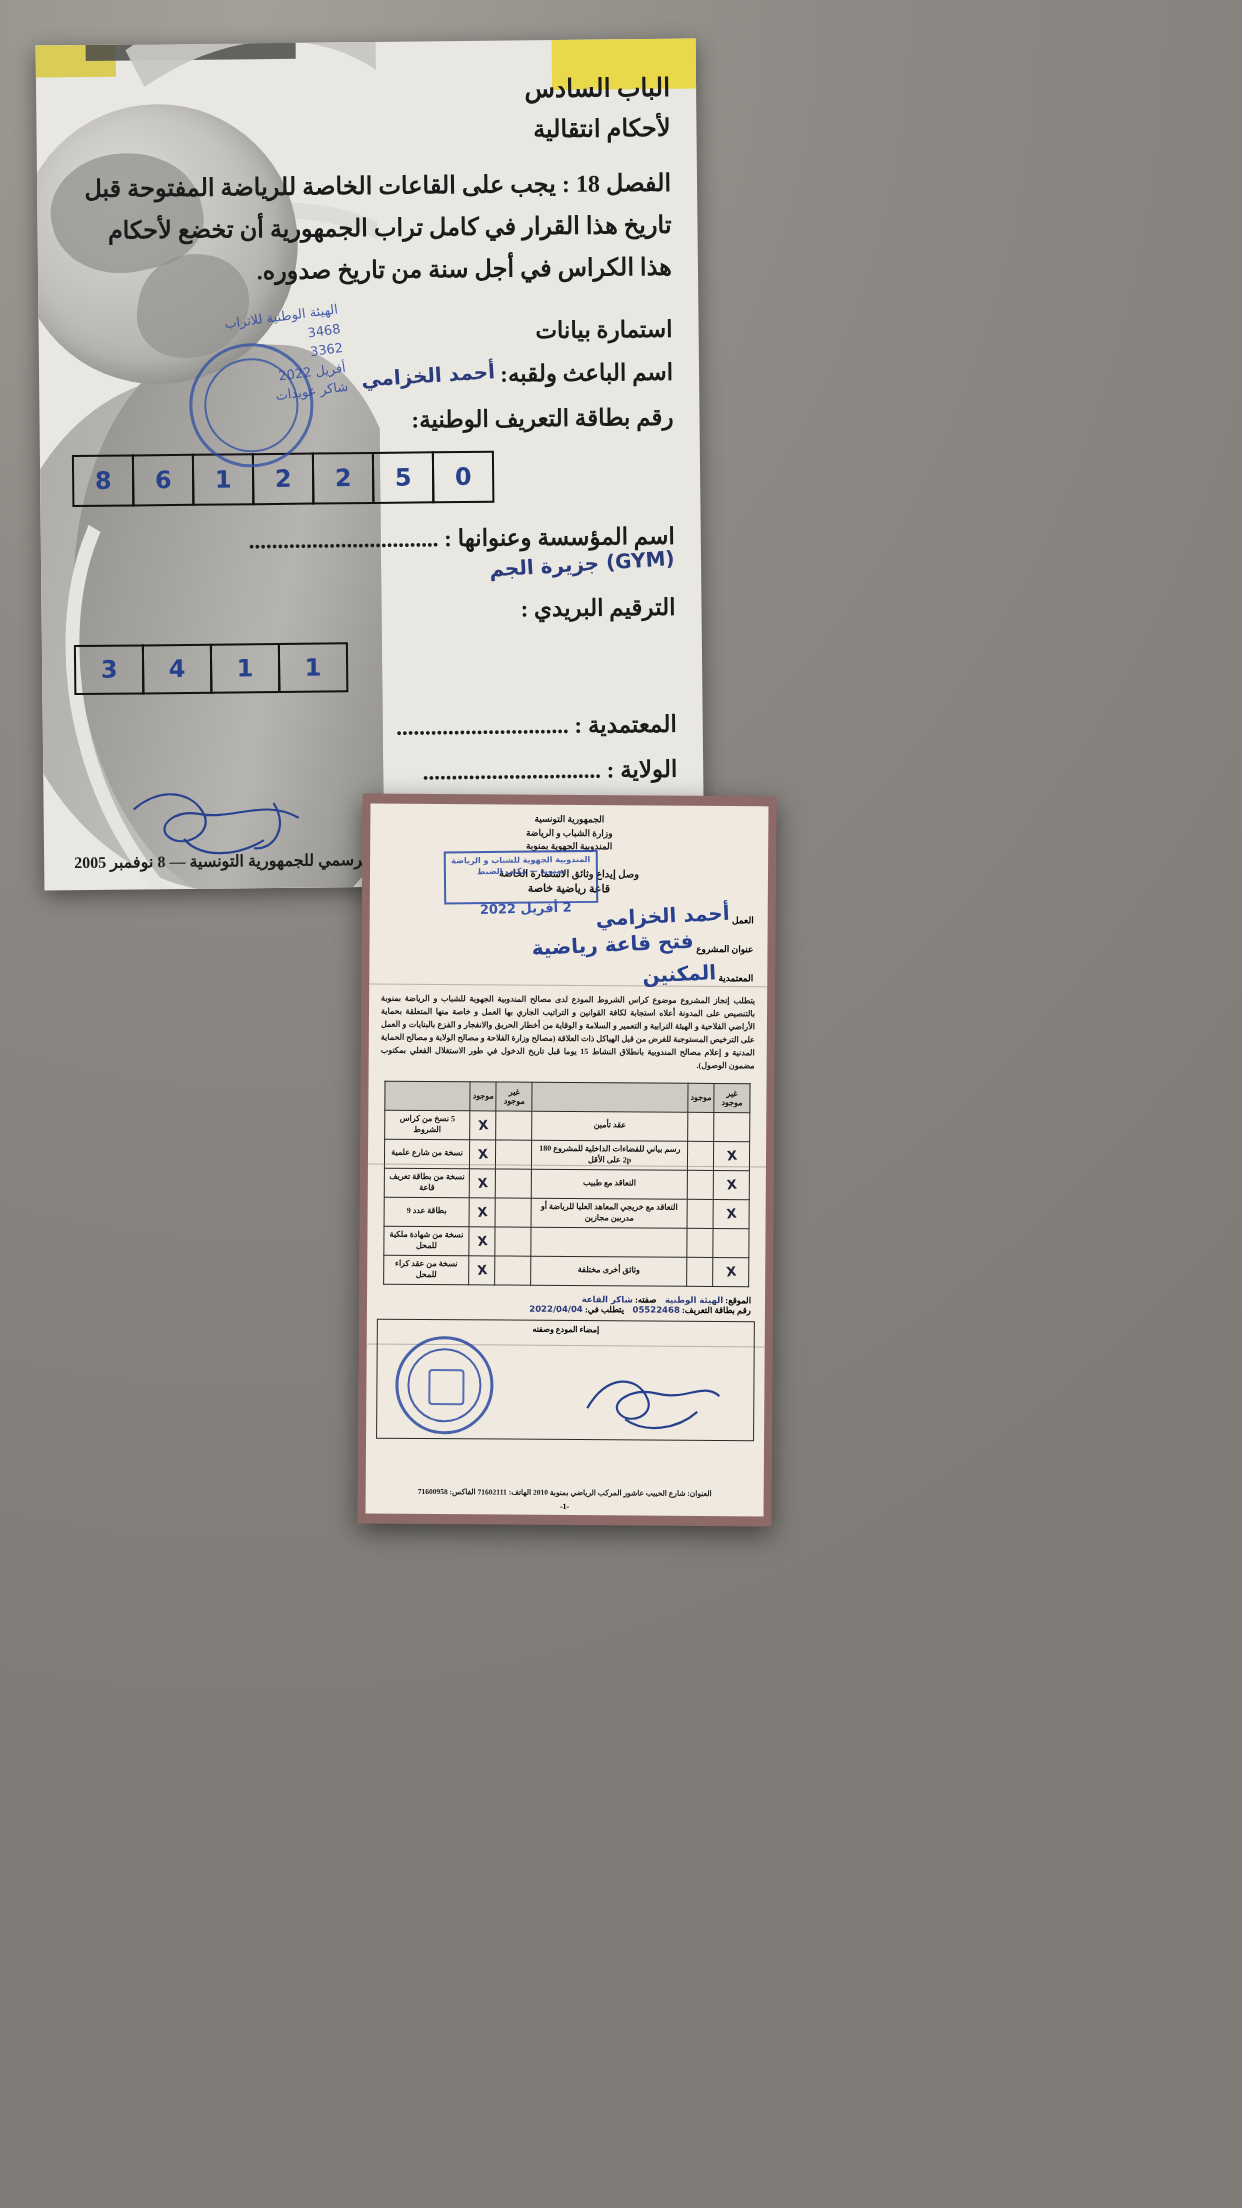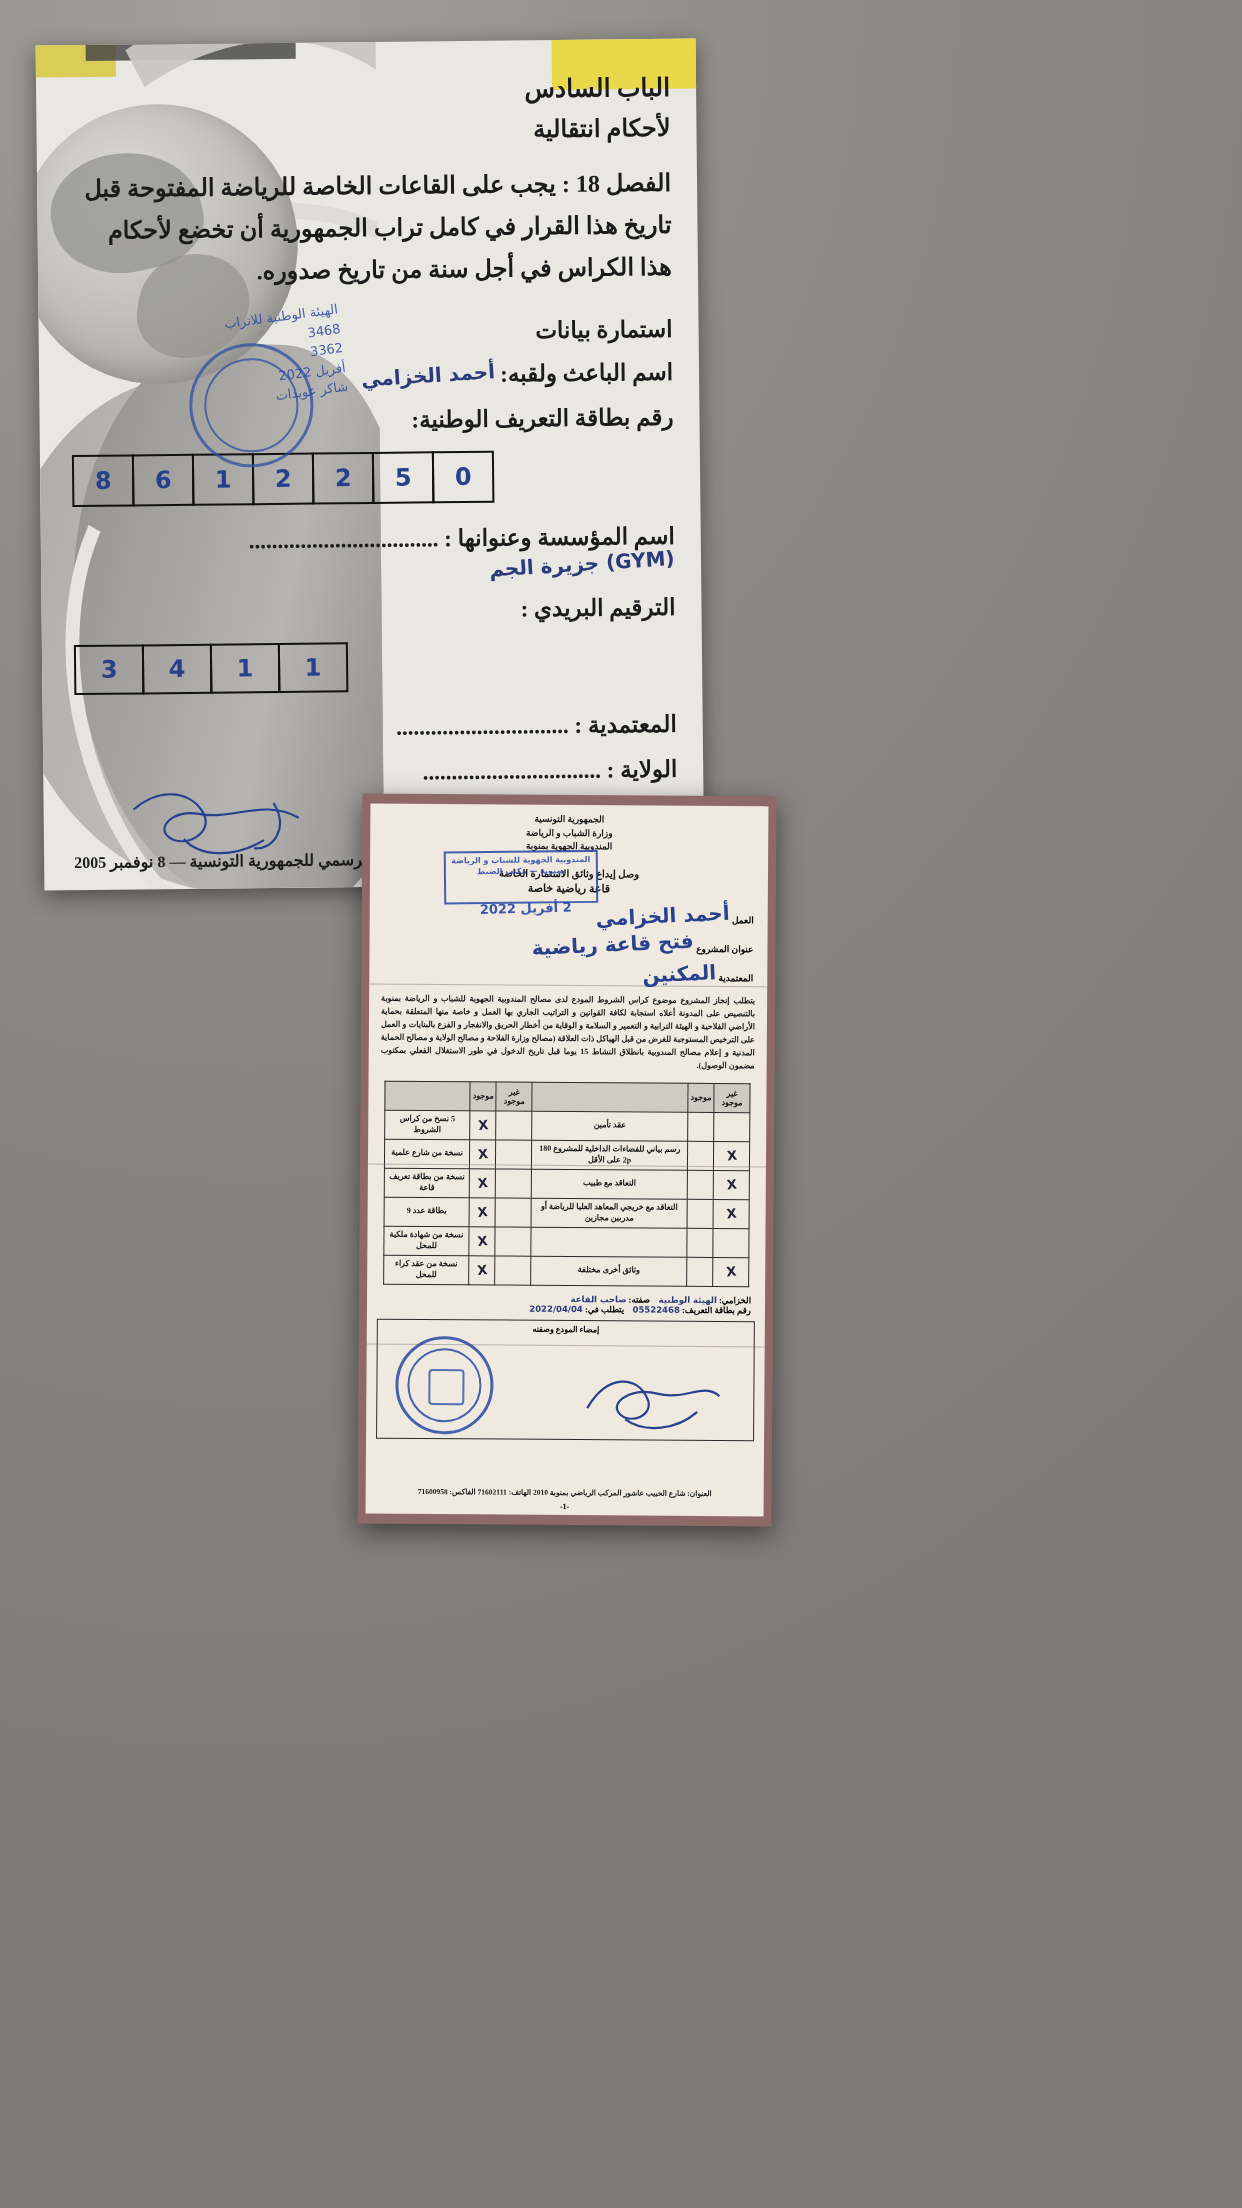--- a/index.html
+++ b/index.html
@@ -409,25 +409,25 @@
           <td class="lbl">وثائق أخرى مختلفة</td>
           <td><span class="xmark"></span></td>
           <td><span class="xmark">X</span></td>
           <td class="lbl">نسخة من عقد كراء للمحل</td>
         </tr>
       </tbody>
     </table>
 
     <div class="r-sign">
       <div>
-        <span>الخزامي:</span>
+        <span>الموقع:</span>
         <span class="hw">الهيئة الوطنية</span>
         &nbsp;&nbsp;
         <span>صفته:</span>
-        <span class="hw">صاحب القاعة</span>
+        <span class="hw">شاكر القاعة</span>
       </div>
       <div>
         <span>رقم بطاقة التعريف:</span>
         <span class="hw">05522468</span>
         &nbsp;&nbsp;
         <span>يتطلب في:</span>
         <span class="hw">2022/04/04</span>
       </div>
     </div>
 

